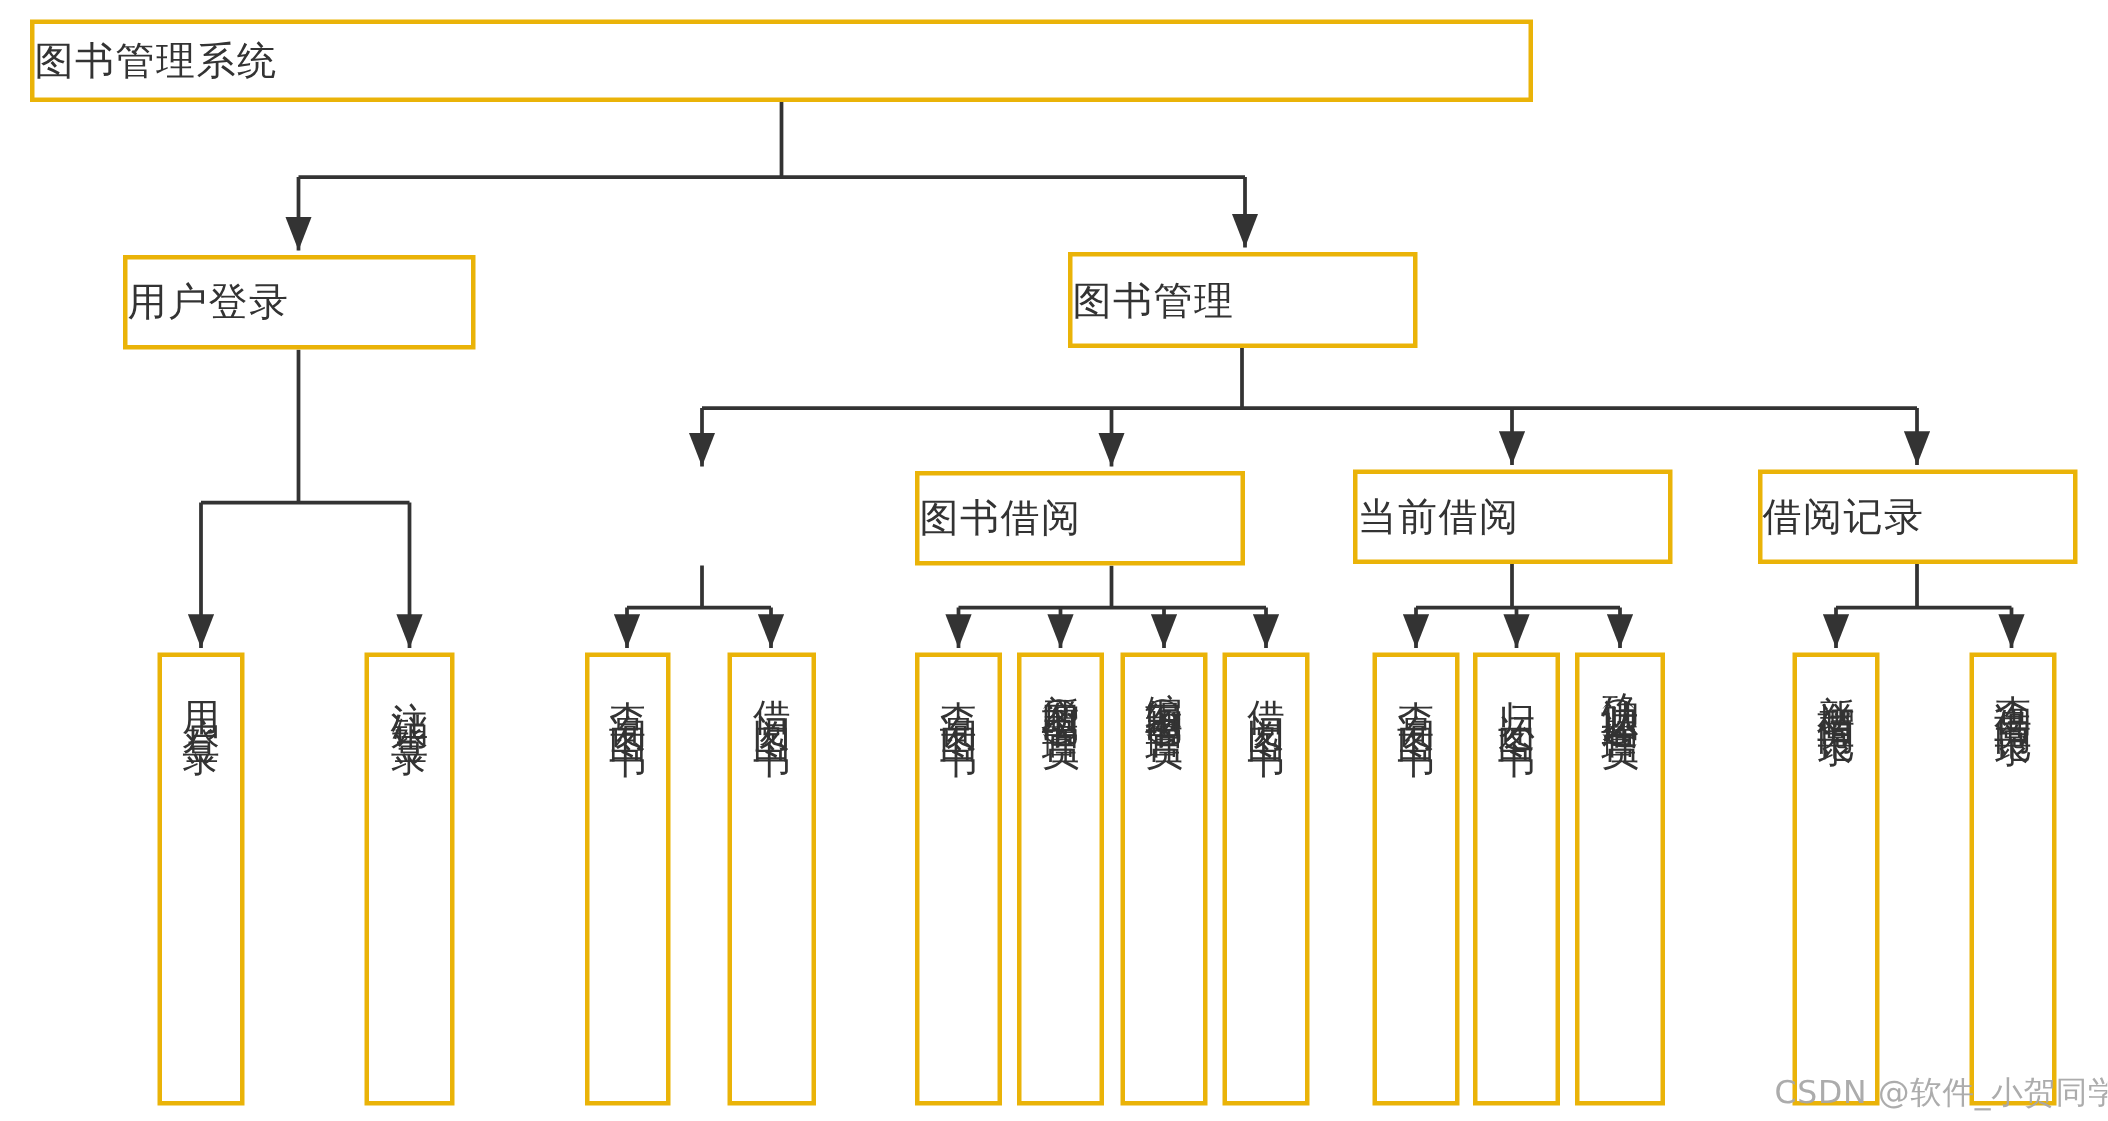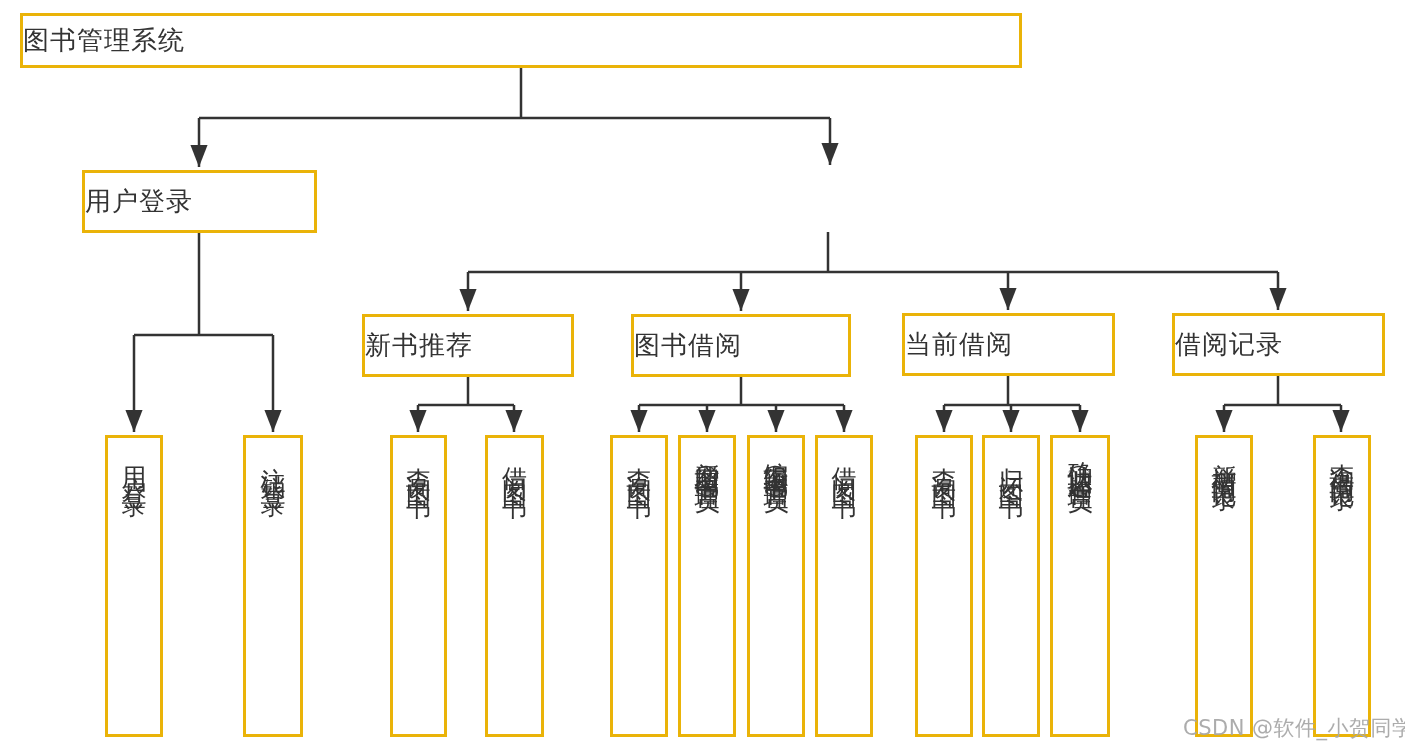--- a/index.html
+++ b/index.html
@@ -109,25 +109,25 @@
     </g>
   </svg>
 
   <div class="node h-node" style="left:20px; top:13px; width:1002px; height:55px;">
     <span class="lbl">图书管理系统</span>
   </div>
 
   <div class="node h-node" style="left:82px; top:170px; width:235px; height:63px;">
     <span class="lbl">用户登录</span>
   </div>
+  <div class="node h-node" style="left:712px; top:168px; width:233px; height:64px;">
+    <span class="lbl">图书管理</span>
+  </div>
 
-  <div class="node h-node" style="left:362px; top:314px; width:212px; height:63px;">
-    <span class="lbl">新书推荐</span>
-  </div>
-  <div class="node h-node" style="left:631px; top:314px; width:220px; height:63px;">
+  <div class="node h-node" style="left:610px; top:314px; width:220px; height:63px;">
     <span class="lbl">图书借阅</span>
   </div>
   <div class="node h-node" style="left:1172px; top:313px; width:213px; height:63px;">
     <span class="lbl">借阅记录</span>
   </div>
   <div class="node h-node" style="left:902px; top:313px; width:213px; height:63px;">
     <span class="lbl">当前借阅</span>
   </div>
 
   <div class="node v-node sp4" style="left:105px; top:435px; width:58px; height:302px;">

